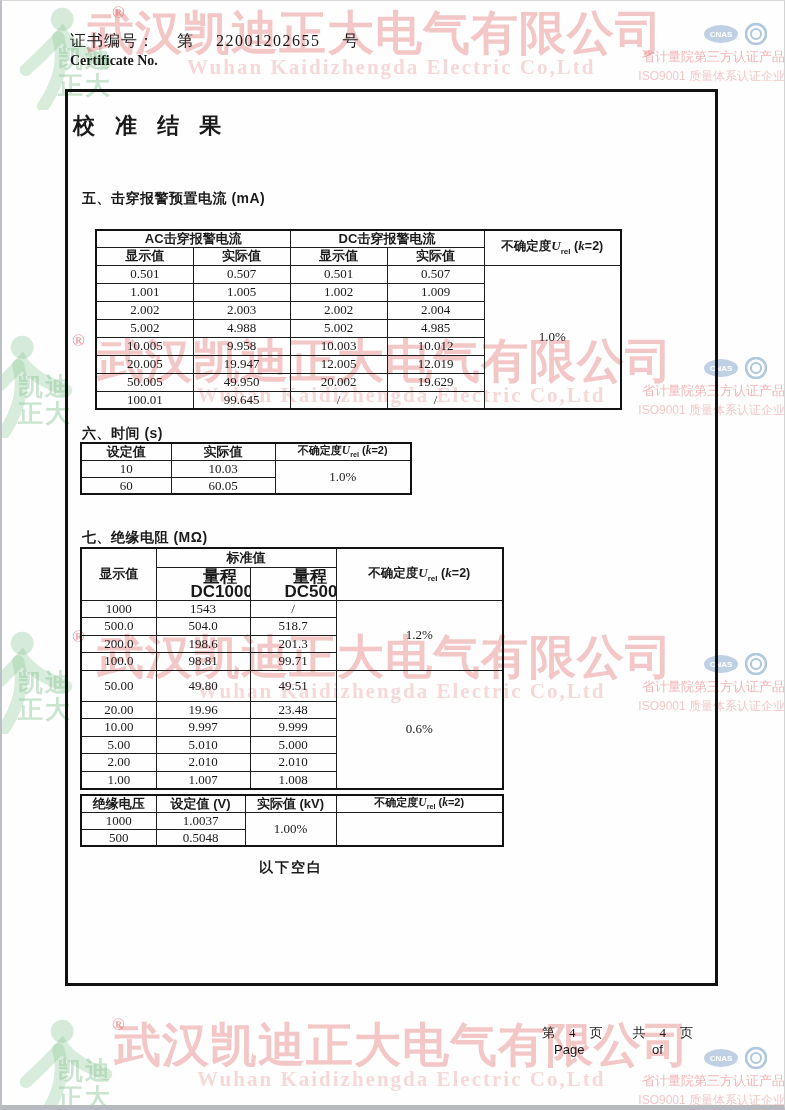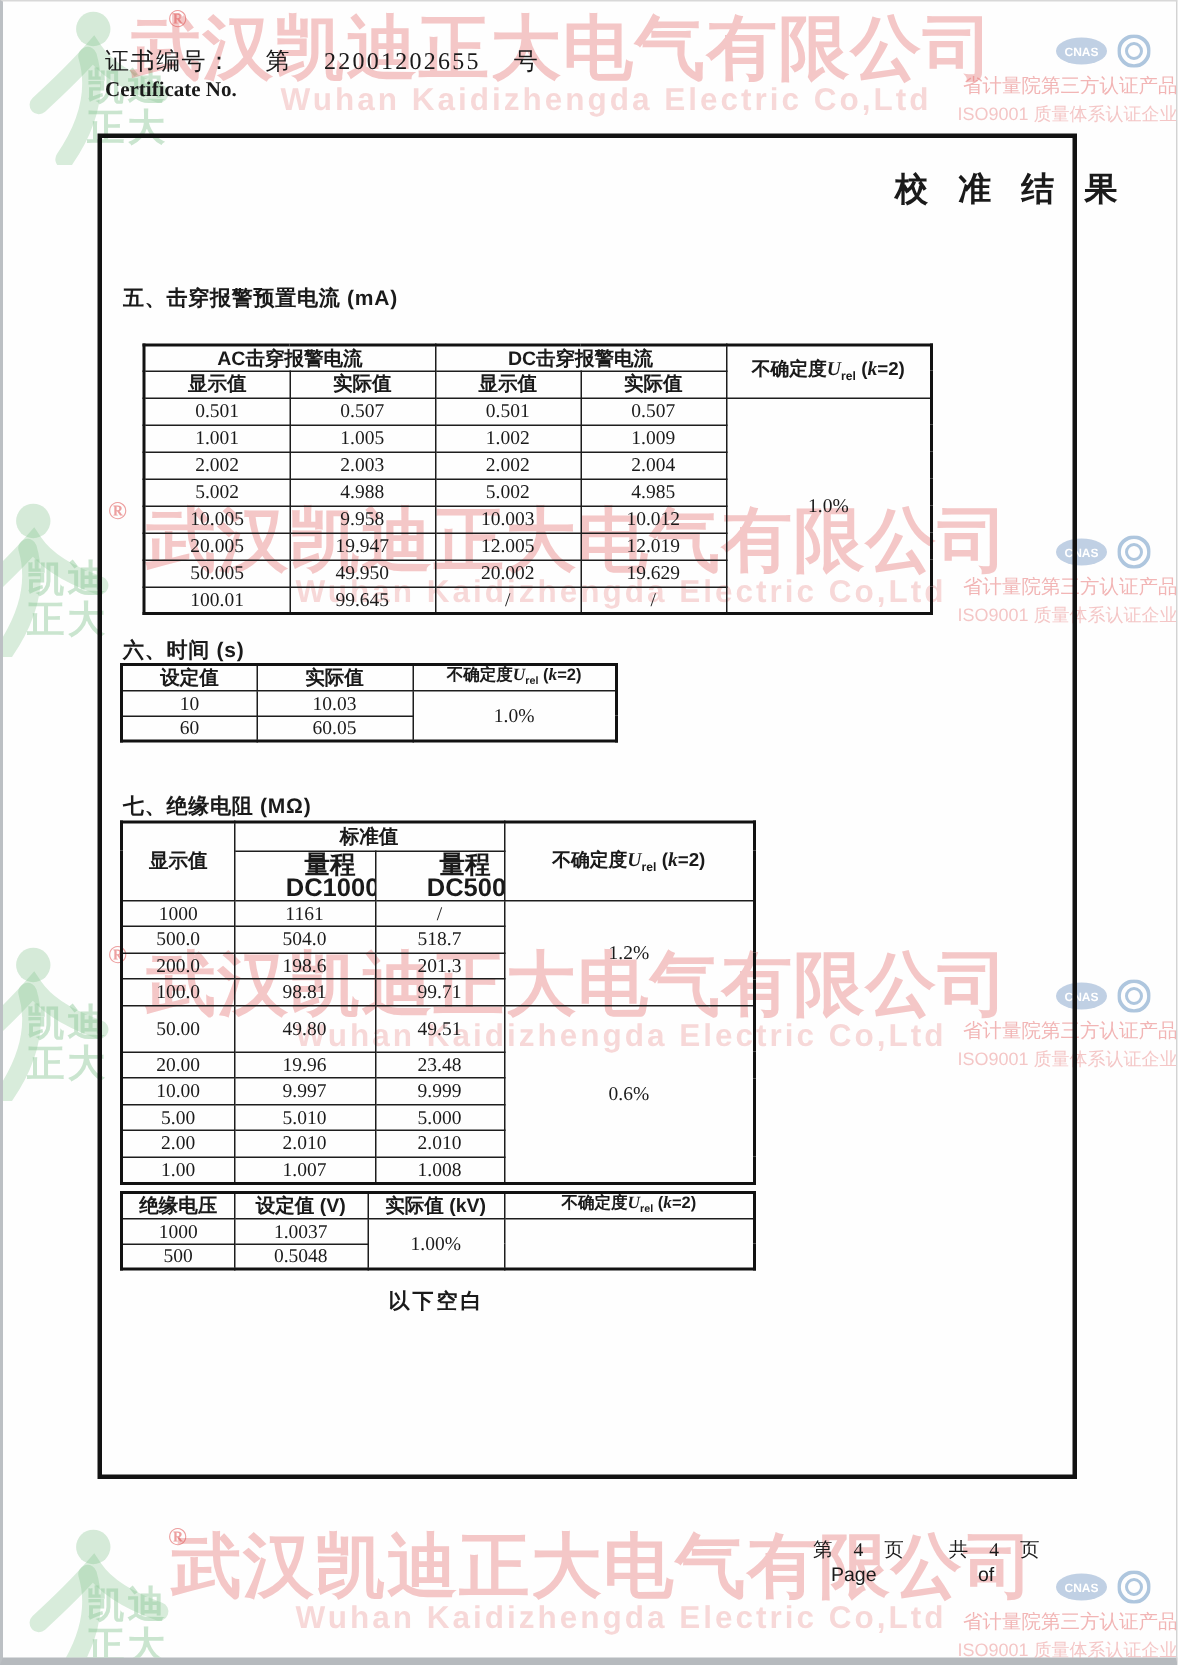--- a/index.html
+++ b/index.html
@@ -25,38 +25,38 @@
     color:rgba(222,80,80,0.55);font-family:"Liberation Serif",serif;
   }
   .wm-zh{
     position:absolute;top:0;font-size:47px;line-height:56px;font-weight:bold;
     color:rgba(222,72,72,0.30);letter-spacing:1px;white-space:nowrap;
     font-family:"Liberation Serif","DejaVu Serif",serif;
   }
   .wm-en{
     position:absolute;top:50px;font-size:21px;font-weight:bold;letter-spacing:2px;
     color:rgba(222,80,80,0.22);white-space:nowrap;
-    font-family:Liberation Sans, sans-serif;
+    font-family:Liberation Serif, serif;
   }
   .wm-right{position:absolute;right:2px;top:22px;width:180px;text-align:right;}
   .wm-right .logos{display:flex;justify-content:flex-end;align-items:center;gap:6px;margin-right:18px;}
   .wm-right .line1{font-size:13px;color:rgba(232,120,120,0.55);white-space:nowrap;margin-top:3px;}
   .wm-right .line2{font-size:12px;color:rgba(232,130,130,0.45);white-space:nowrap;margin-top:2px;}
   .cnas-text{font-size:8px;fill:#ffffff;font-weight:bold;}
   
   .content{position:absolute;inset:0;z-index:1;}
   .cert-line{position:absolute;left:68px;top:30px;font-size:16px;
     font-family:"Liberation Serif","DejaVu Serif",serif;letter-spacing:1px;}
   .cert-line .num{margin:0 0 0 4px;letter-spacing:1.5px;}
   .cert-line .gap-l{margin-left:22px;}
   .cert-en{position:absolute;left:68px;top:52px;font-size:14px;font-weight:bold;
     font-family:"Liberation Serif","DejaVu Serif",serif;}
   .page-box{position:absolute;left:63px;top:88px;width:653px;height:897px;
     border:3px solid #121212;box-sizing:border-box;}
-  .doc-title{position:absolute;left:73px;top:110px;width:656px;text-align:right;
+  .doc-title{position:absolute;left:50px;top:110px;width:656px;text-align:left;
     font-size:22px;font-weight:bold;letter-spacing:7px;padding-left:21px;}
   .doc-subtitle{position:absolute;left:63px;top:138px;width:656px;text-align:center;
     font-size:13px;font-family:"Liberation Serif","DejaVu Serif",serif;}
   .sec-heading{position:absolute;font-size:14px;font-weight:bold;letter-spacing:0.5px;}
   
   table{border-collapse:collapse;table-layout:fixed;position:absolute;
     border:2px solid #121212;}
   th,td{border:1px solid #1d1d1d;text-align:center;vertical-align:middle;
     padding:0;line-height:1.05;overflow:hidden;}
   th{font-size:13px;font-weight:bold;}
@@ -338,21 +338,21 @@
           <th rowspan="2" class="u-label"><span>不确定度</span><i>U</i><sub>rel</sub><span> (</span><i>k</i><span>=2)</span></th>
         </tr>
         <tr style="height:33px">
           <th class="two-line"><span>量程</span><br><span>DC1000V</span></th>
           <th class="two-line"><span>量程</span><br><span>DC500V</span></th>
         </tr>
       </thead>
       <tbody id="t7-body">
           <tr style="height: 17.5px;">
             <td>1000</td>
-            <td>1161</td>
+            <td>1543</td>
             <td>/</td>
             <td rowspan="4" class="unc">1.2%</td>
           </tr>
           <tr style="height: 17.5px;">
             <td>500.0</td>
             <td>504.0</td>
             <td>518.7</td>
           </tr>
           <tr style="height: 17.5px;">
             <td>200.0</td>

